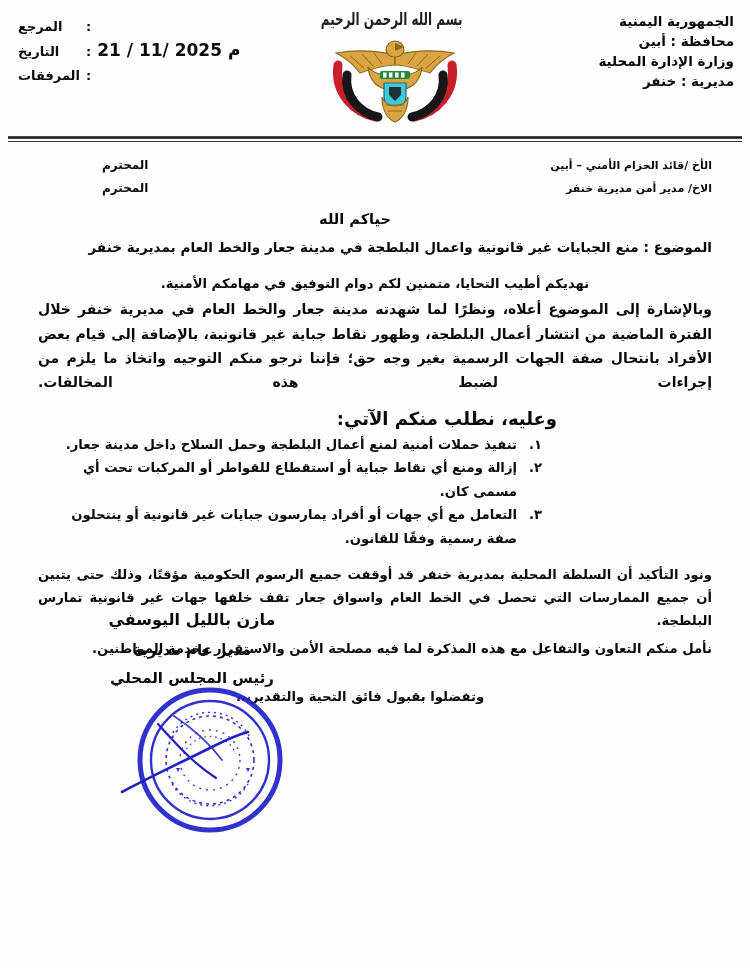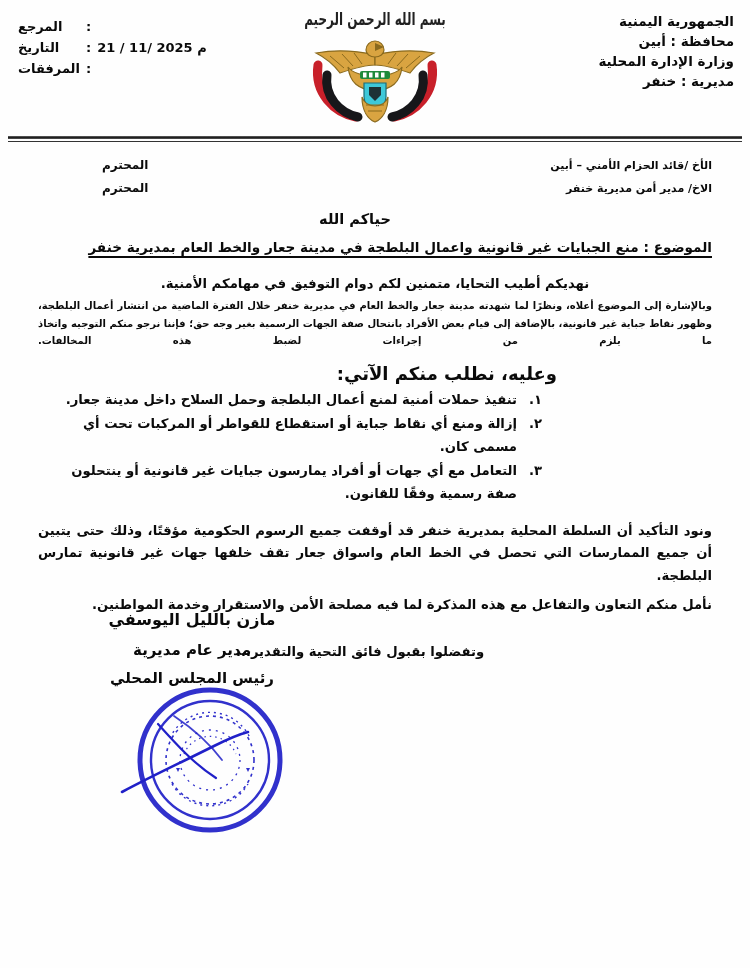--- a/index.html
+++ b/index.html
@@ -70,37 +70,36 @@
     font-size: 13px;
     font-weight: bold;
     min-width: 62px;
     text-align: left;
   }
   .lh-left .colon {
     font-size: 13px;
     font-weight: bold;
   }
   .lh-left .val {
-    font-size: 13px;
+    font-size: 17px;
     font-weight: bold;
     direction: ltr;
     unicode-bidi: embed;
     min-width: 92px;
     text-align: left;
   }
 
   
   .emblem-wrap {
     position: absolute;
     top: 6px;
     left: 50%;
     transform: translateX(-50%);
     width: 190px;
     height: 126px;
-    text-align: center;
   }
   .basmala {
     font-family: "DejaVu Sans", "Liberation Sans", sans-serif;
     font-size: 13px;
     font-weight: bold;
     color: #111;
     letter-spacing: -0.5px;
     line-height: 1;
     transform: scaleY(1.35) scaleX(0.92);
     transform-origin: center top;
@@ -162,30 +161,29 @@
     font-size: 14.5px;
     font-weight: bold;
     margin-top: 16px;
     margin-bottom: 9px;
     padding-right: 40px;
   }
 
   .subject {
     font-size: 13.6px;
     font-weight: bold;
-    text-decoration: underline;
     text-underline-offset: 4px;
     text-decoration-thickness: 1.5px;
     margin: 12px 0 18px 0;
     letter-spacing: -0.2px;
     white-space: nowrap;
   }
 
   .para {
-    font-size: 10px;
+    font-size: 14px;
     font-weight: bold;
     line-height: 1.72;
     text-align: justify;
     text-align-last: justify;
     margin-bottom: 12px;
   }
 
   .intro-line {
     font-size: 13.2px;
     font-weight: bold;

